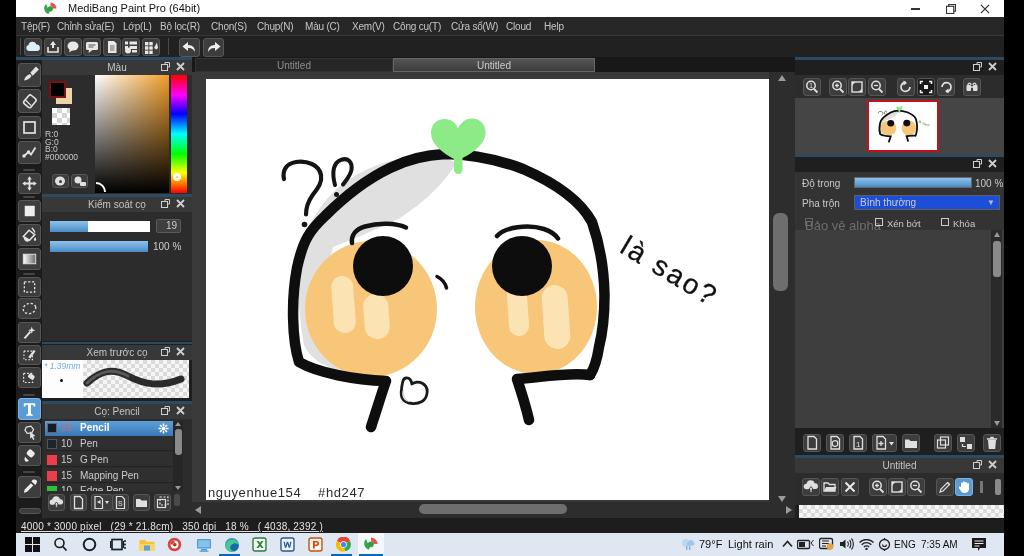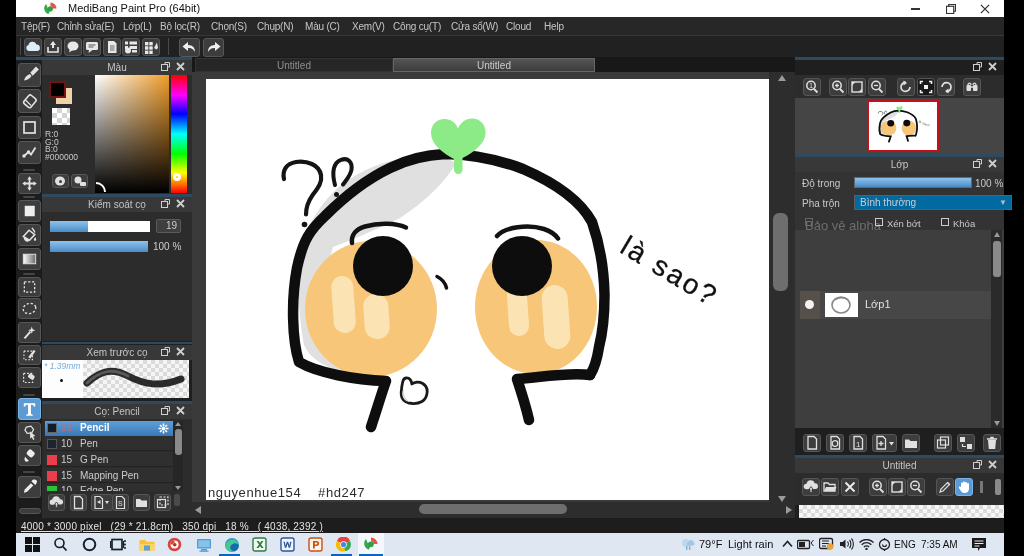--- a/index.html
+++ b/index.html
@@ -539,55 +539,43 @@
       <circle cx="519" cy="264" r="29" fill="#0d0d0d"></circle>
       <path d="M 371,427 C 377,409 382,392 386,381 C 355,380 318,373 299,362 C 292,340 291,300 297,268 C 303,240 310,230 325,216 C 345,196 365,180 390,168 C 408,159 425,155 445,154 C 478,154.5 502,161 523,169 C 553,182 580,200 592,222 C 600,245 604,270 604.5,295 C 604.5,318 602,335 599,347 C 597,360 594,369 590,375 M 590,375 C 570,372 542,377 517,379 C 521,391 526,407 529,420" fill="none" stroke="#0e0e0e" stroke-width="15" stroke-linecap="round"></path>
       <path d="M 284,179 C 282,170 286.5,163.5 296,162 C 307,160.5 319,164.5 321,175 C 322.5,183 317,189 312,196 M 335,185 C 331.5,172 333.5,162.5 341,159.8 C 348,157.4 352.5,162 351.5,169.5" fill="none" stroke="#444" stroke-width="6"></path>
       <text x="620" y="262" font-size="30" fill="#555" transform="rotate(26 630 248)" font-family="Liberation Sans">là sao?</text>
       <rect x="451" y="148" width="13" height="27" rx="6" fill="#8deb87"></rect>
       <path d="M 457,157 C 444,149 433,141 432.5,131 C 432,123 438,117.5 446,118 C 451,118.4 455.5,121.5 458,126.5 C 461,120 466.5,116.4 472.5,117 C 480,117.8 484.5,124 483.5,132 C 482.3,142 470,151 457,157 Z" fill="#8deb87"></path>
     </svg>
   </div>
 
   <div style="position:absolute;left:0;top:97px;width:209px;height:3px;background:#2e4a61;"></div>
-  <div class="ptitle" style="top:100px;">Lớp</div>
   <span class="pt-ic" style="right:22px;top:102px;"><svg width="9" height="9" viewBox="0 0 9 9">
         <rect x="0.5" y="2.5" width="6" height="6" fill="none" stroke="#cfcfcf"></rect>
         <path d="M4 2.5 L4 0.5 L8.5 0.5 L8.5 5 L6.5 5" fill="none" stroke="#cfcfcf"></path>
       </svg></span>
   <span class="pt-ic" style="right:7px;top:102px;"><svg width="9" height="9" viewBox="0 0 9 9">
         <path d="M1 1 L8 8 M8 1 L1 8" stroke="#cfcfcf" stroke-width="1.8"></path>
       </svg></span>
   <div style="position:absolute;left:0;top:115px;width:209px;height:58px;background:#333333;"></div>
   <span style="position:absolute;left:7px;top:121px;font-size:10px;color:#c8c8c8;">Độ trong</span>
   <div style="position:absolute;left:59px;top:120px;width:118px;height:11px;background:linear-gradient(#8ec3ec,#4a8cc8);border:1px solid #666;"></div>
   <span style="position:absolute;left:180px;top:121px;font-size:10px;color:#c8c8c8;white-space:nowrap;">100 %</span>
   <span style="position:absolute;left:7px;top:141px;font-size:10px;color:#c8c8c8;">Pha trộn</span>
-  <div style="position:absolute;left:59px;top:138px;width:158px;height:15px;background:#0369a1;border:1px solid #5e5e5e;color:#ccc;font-size:10px;line-height:13px;padding-left:5px;">Bình thường
+  <div style="position:absolute;left:59px;top:138px;width:146px;height:15px;background:#1d4ed8;border:1px solid #5e5e5e;color:#ccc;font-size:10px;line-height:13px;padding-left:5px;">Bình thường
     <span style="position:absolute;right:4px;top:0;color:#bbb;font-size:8px;">▼</span>
   </div>
   <div style="position:absolute;left:10px;top:161px;width:8px;height:8px;border:1.5px solid #666;"></div>
   <span style="position:absolute;left:10px;top:161px;font-size:13px;color:#6f6f6f;">Bảo vệ alpha</span>
   <div style="position:absolute;left:80px;top:161px;width:8px;height:8px;border:1.5px solid #ccc;"></div>
   <span style="position:absolute;left:92px;top:161px;font-size:9.5px;color:#c8c8c8;">Xén bớt</span>
   <div style="position:absolute;left:146px;top:161px;width:8px;height:8px;border:1.5px solid #ccc;"></div>
   <span style="position:absolute;left:158px;top:161px;font-size:9.5px;color:#c8c8c8;">Khóa</span>
 
   <div style="position:absolute;left:0;top:173px;width:209px;height:198px;background:#3e3e3e;"></div>
-  <div style="position:absolute;left:5px;top:233.5px;width:191px;height:28px;background:#474747;">
-    <div style="position:absolute;left:0;top:0;width:20px;height:28px;background:#55504a;"></div>
-    <div style="position:absolute;left:5px;top:9.5px;width:9px;height:9px;background:#f3f3f3;border-radius:50%;"></div>
-    <div style="position:absolute;left:25px;top:2px;width:33px;height:24px;background:#fff;">
-      <svg width="33" height="24">
-          <ellipse cx="16" cy="12" rx="9" ry="8" fill="none" stroke="#888" stroke-width="1.6"></ellipse>
-          <path d="M10 7 C13 4 20 4 23 7" stroke="#888" stroke-width="1.4" fill="none"></path>
-        </svg>
-    </div>
-    <span style="position:absolute;left:65px;top:7px;font-size:11px;color:#e0e0e0;">Lớp1</span>
-  </div>
 
   <div style="position:absolute;left:196px;top:173px;width:11px;height:198px;background:#2a2a2a;">
     <div style="position:absolute;left:2.5px;top:2px;width:0;height:0;border-left:3px solid transparent;border-right:3px solid transparent;border-bottom:5px solid #999;"></div>
     <div style="position:absolute;left:1.5px;top:11px;width:8px;height:36px;background:#8a8a8a;border-radius:3px;"></div>
     <div style="position:absolute;left:2.5px;bottom:2px;width:0;height:0;border-left:3px solid transparent;border-right:3px solid transparent;border-top:5px solid #999;"></div>
   </div>
 
   <div class="tb" style="left:8px;top:377px;width:18px;height:18px;">
       <svg width="16" height="16" viewBox="0 0 16 16">
         <path d="M4 1.5 L10 1.5 L12.5 4 L12.5 14 L4 14 Z" fill="none" stroke="#e0e0e0" stroke-width="1.3"></path>

